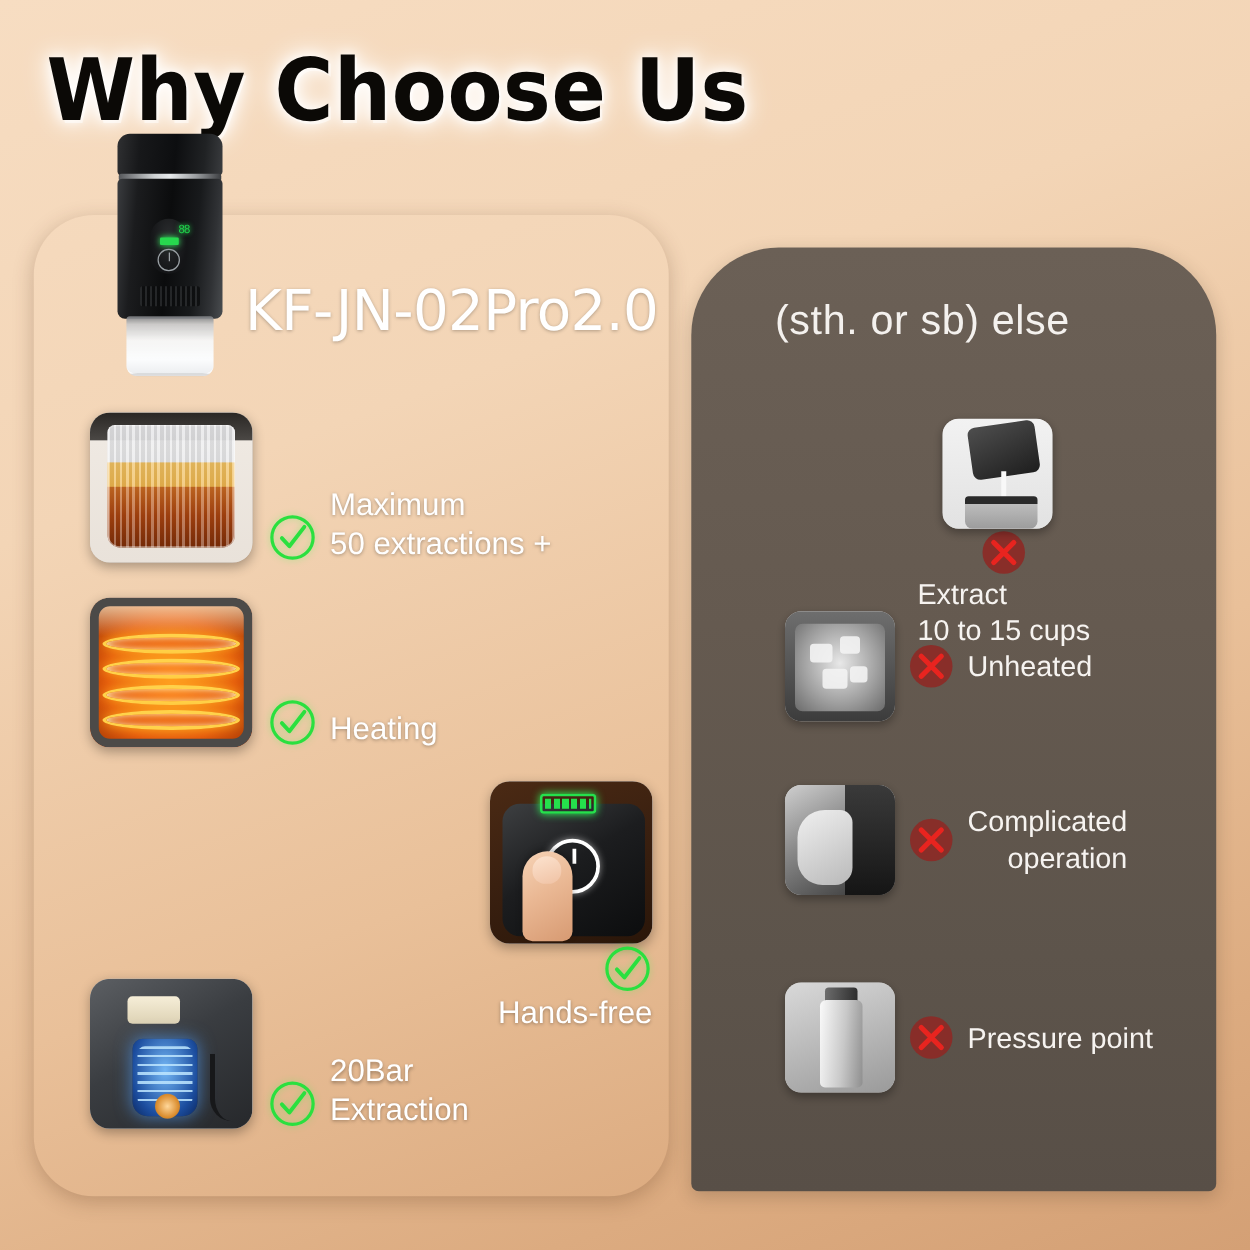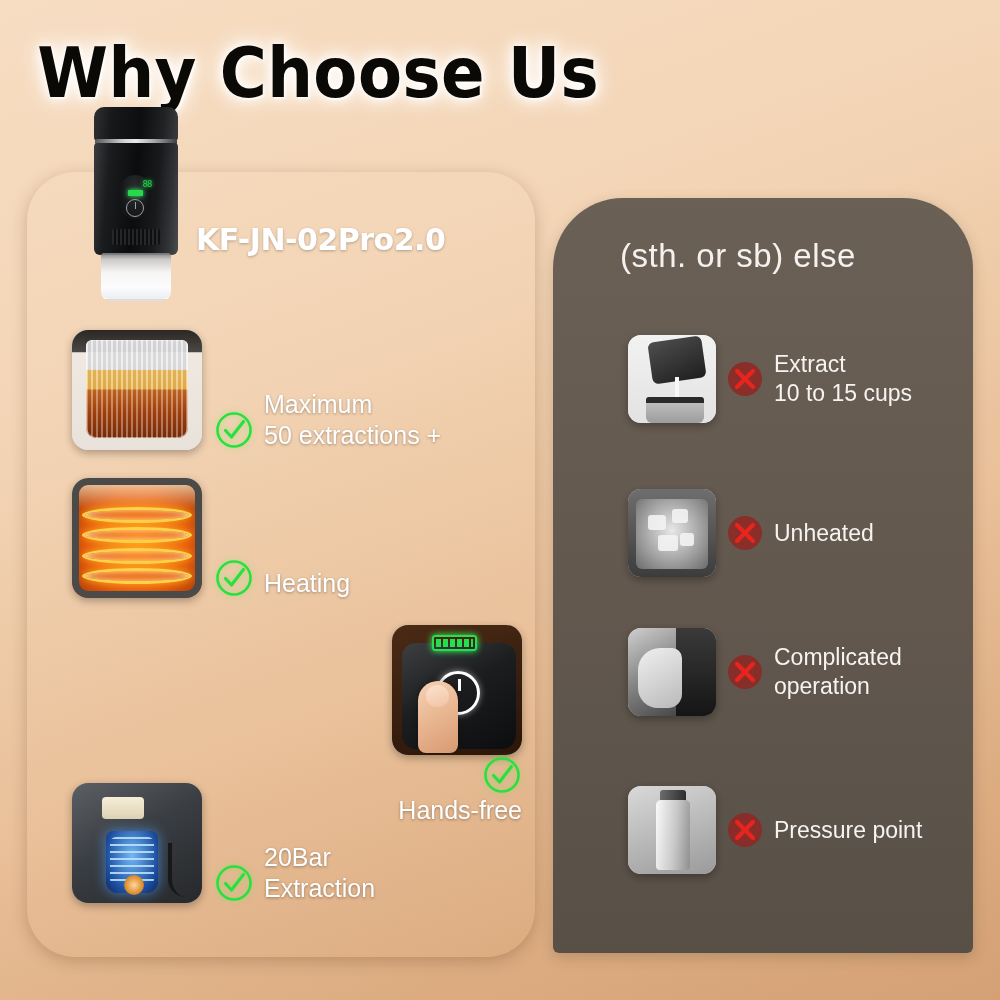--- a/index.html
+++ b/index.html
@@ -74,21 +74,21 @@
   }
   .hero .cup{
     position:absolute; left:13px; top:146px; width:70px; height:48px; border-radius:3px 3px 9px 9px;
     background:linear-gradient(180deg,rgba(120,122,126,.92) 0%,rgba(196,199,203,.85) 14%,rgba(245,247,248,.93) 42%,#fbfcfd 75%,#eceef0 100%);
     border-bottom:2px solid rgba(255,255,255,.7);
   }
 
   
   .prod-name{
     position:absolute; left:196px; top:222px; z-index:7;
-    font-family:"DejaVu Sans", sans-serif; font-size:30px; font-weight:700;
+    font-family:"DejaVu Sans", sans-serif; font-size:45px; font-weight:400;
     color:#ffffff; letter-spacing:-0.5px; text-shadow:0 1px 3px rgba(0,0,0,.28);text-align:center;
   }
 
   
   .else-name{
     position:absolute; left:620px; top:237px; z-index:7;
     font-family:"Liberation Sans", sans-serif; font-size:33px; font-weight:400;
     color:#f4f1ee; letter-spacing:0.5px;
   }
 
@@ -192,21 +192,21 @@
     width:88px; height:88px; border-radius:13px; flex:0 0 88px; overflow:hidden; position:relative;
     box-shadow:0 3px 8px rgba(0,0,0,.32); filter:grayscale(1);
     background:#cfcfcf;
   }
   .cross{ flex:0 0 38px; width:38px; height:38px; margin-left:10px; }
   .cross svg{ display:block; }
   .rtext{
     margin-left:10px; color:#f6f3f0; font-size:23px; line-height:1.25;
     font-family:"Liberation Sans", sans-serif;
   }
-  .rtext.center{ text-align:left; }
+  .rtext.center{ text-align:right; }
 
   
   .g-pour{ position:absolute; inset:0; background:linear-gradient(180deg,#f2f2f2 0%,#e2e2e2 100%); }
   .g-pour .dev{
     position:absolute; left:22px; top:4px; width:54px; height:42px; border-radius:6px;
     background:linear-gradient(160deg,#4e4e4e,#1e1e1e); transform:rotate(-8deg);
   }
   .g-pour .stream{ position:absolute; left:47px; top:42px; width:4px; height:26px; background:#f8f8f8; }
   .g-pour .cup{
     position:absolute; left:18px; top:62px; width:58px; height:26px; border-radius:3px 3px 6px 6px;
@@ -340,21 +340,21 @@
       <circle cx="20" cy="20" r="16.5" fill="none" stroke="#2ae03f" stroke-width="2.6"></circle>
       <path d="M11.5 20.5 L17.5 27 L29.5 11.5" fill="none" stroke="#2ae03f" stroke-width="3.1" stroke-linecap="round" stroke-linejoin="round"></path>
     </svg>
   </div>
   <div class="ltext">
     <div>20Bar</div>
     <div>Extraction</div>
   </div>
 </div>
 
-<div class="rrow" style="top:335px;">
+<div class="rrow" style="top:335px;flex-direction:column;">
   <div class="rthumb">
     <div class="g-pour">
         <div class="dev"></div>
         <div class="stream"></div>
         <div class="cup"></div>
       </div>
   </div>
   <div class="cross">
     <svg width="38" height="38" viewBox="0 0 38 38">
       <circle cx="19" cy="19" r="17" fill="#8c2a26" opacity="0.92"></circle>

